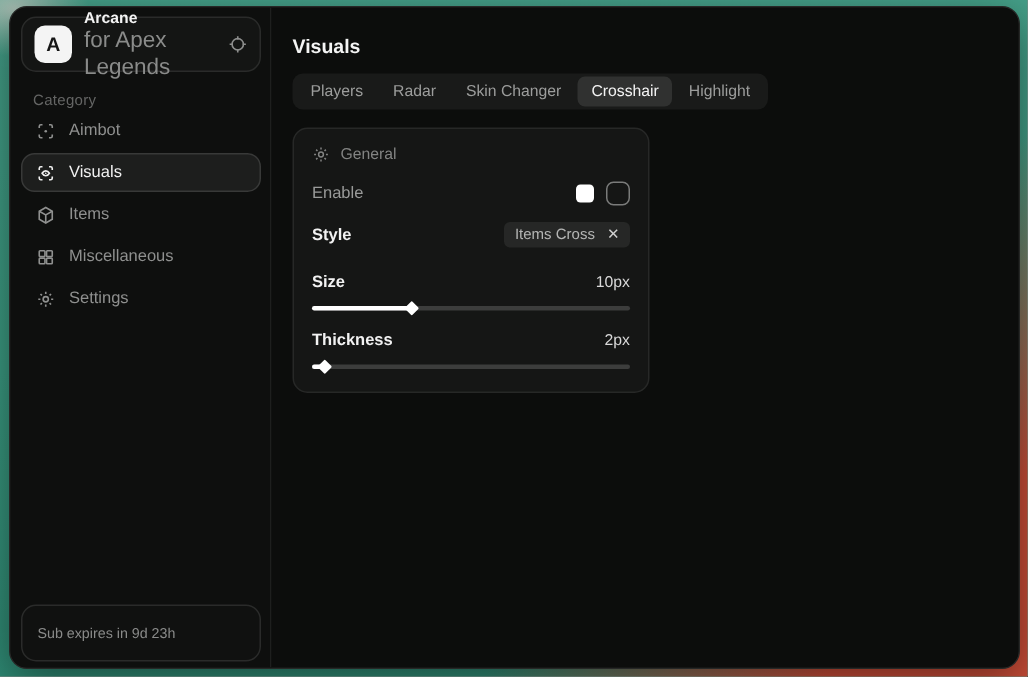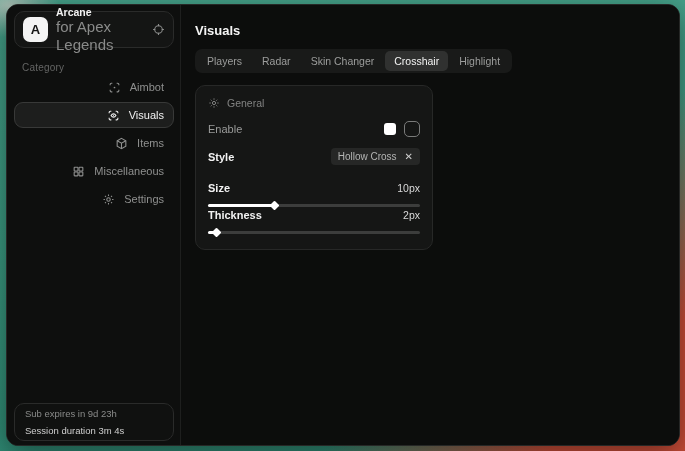--- a/index.html
+++ b/index.html
@@ -37,21 +37,21 @@
   .brand-name { color:#f2f2f2; font-size:10.5px; font-weight:bold; }
   .brand-sub  { color:#8a8b8a; font-size:15px; }
   .brand-icon { color:#8d8e8d; width:13px; height:13px; flex:0 0 auto; }
 
   .category-label { position:absolute; left:15px; top:57px; color:#646564; font-size:10px; letter-spacing:.2px; }
 
   .nav { position:absolute; left:7px; top:69px; width:160px; display:flex; flex-direction:column; gap:2px; }
   .nav-item {
     height:26px; display:flex; align-items:center; gap:9px;
     padding:0 9px; border-radius:9px; border:1px solid transparent;
-    color:#8f908f; font-size:11px; cursor:default;justify-content:flex-end;
+    color:#8f908f; font-size:11px; cursor:default;
   }
   .nav-item.selected { background:#1d1e1d; border-color:#383938; color:#f1f1f1; }
   .nav-item svg { width:13px; height:13px; flex:0 0 auto; }
 
   .footer-card {
     position:absolute; left:7px; bottom:4px; width:160px; height:38px;
     border:1px solid #2a2b2a; border-radius:10px; background:#101110;
     display:flex; flex-direction:column; justify-content:center; padding:0 10px; gap:6px;
   }
   .footer-line1 { color:#8a8b8a; font-size:9.5px; }
@@ -77,21 +77,21 @@
     background:#151615; border:1px solid #272827; border-radius:10px;
     padding:11px 12px 13px 12px;
   }
   .card-header { display:flex; align-items:center; gap:7px; color:#828382; font-size:10.5px; }
   .card-header svg { width:12px; height:12px; }
 
   .row { display:flex; align-items:center; justify-content:space-between; }
   .row-enable { margin-top:12px; }
   .row-style  { margin-top:11px; }
   .row-size   { margin-top:17px; }
-  .row-thick  { }
+  .row-thick  { margin-top:12px; }
 
   .lbl-muted { color:#9a9b9a; font-size:11px; }
   .lbl-strong { color:#f2f2f2; font-size:11px; font-weight:bold; }
   .val { color:#d9d9d9; font-size:10.5px; }
 
   .enable-controls { display:flex; align-items:center; gap:8px; }
   .checkbox-on { width:12px; height:12px; border-radius:3px; background:#ffffff; }
   .keybind-box { width:16px; height:16px; border-radius:5px; border:1.5px solid #7a7b7a; background:transparent; }
 
   .chip {
@@ -168,21 +168,20 @@
         <svg viewBox="0 0 24 24" fill="none" stroke="currentColor" stroke-width="2">
           <circle cx="12" cy="12" r="3.2"></circle>
           <path d="M12 2.8v2.6M12 18.6v2.6M2.8 12h2.6M18.6 12h2.6M5.5 5.5l1.8 1.8M16.7 16.7l1.8 1.8M18.5 5.5l-1.8 1.8M7.3 16.7l-1.8 1.8"></path>
         </svg>
         <span>Settings</span>
       </div>
     </div>
 
     <div class="footer-card">
       <div class="footer-line1">Sub expires in 9d 23h</div>
-      <div class="footer-line2">Session duration 3m 4s</div>
     </div>
   </div>
 
   <div class="main">
 
     <div class="page-title">Visuals</div>
 
     <div class="tabs">
       <div class="tab">Players</div>
       <div class="tab">Radar</div>
@@ -205,21 +204,21 @@
         <span class="lbl-muted">Enable</span>
         <span class="enable-controls">
           <span class="checkbox-on"></span>
           <span class="keybind-box"></span>
         </span>
       </div>
 
       <div class="row row-style">
         <span class="lbl-strong">Style</span>
         <span class="chip">
-          <span class="chip-text">Hollow Cross</span>
+          <span class="chip-text">Items Cross</span>
           <span class="chip-x">✕</span>
         </span>
       </div>
 
       <div class="row row-size">
         <span class="lbl-strong">Size</span>
         <span class="val">10px</span>
       </div>
       <div class="slider">
         <div class="slider-track"></div>

